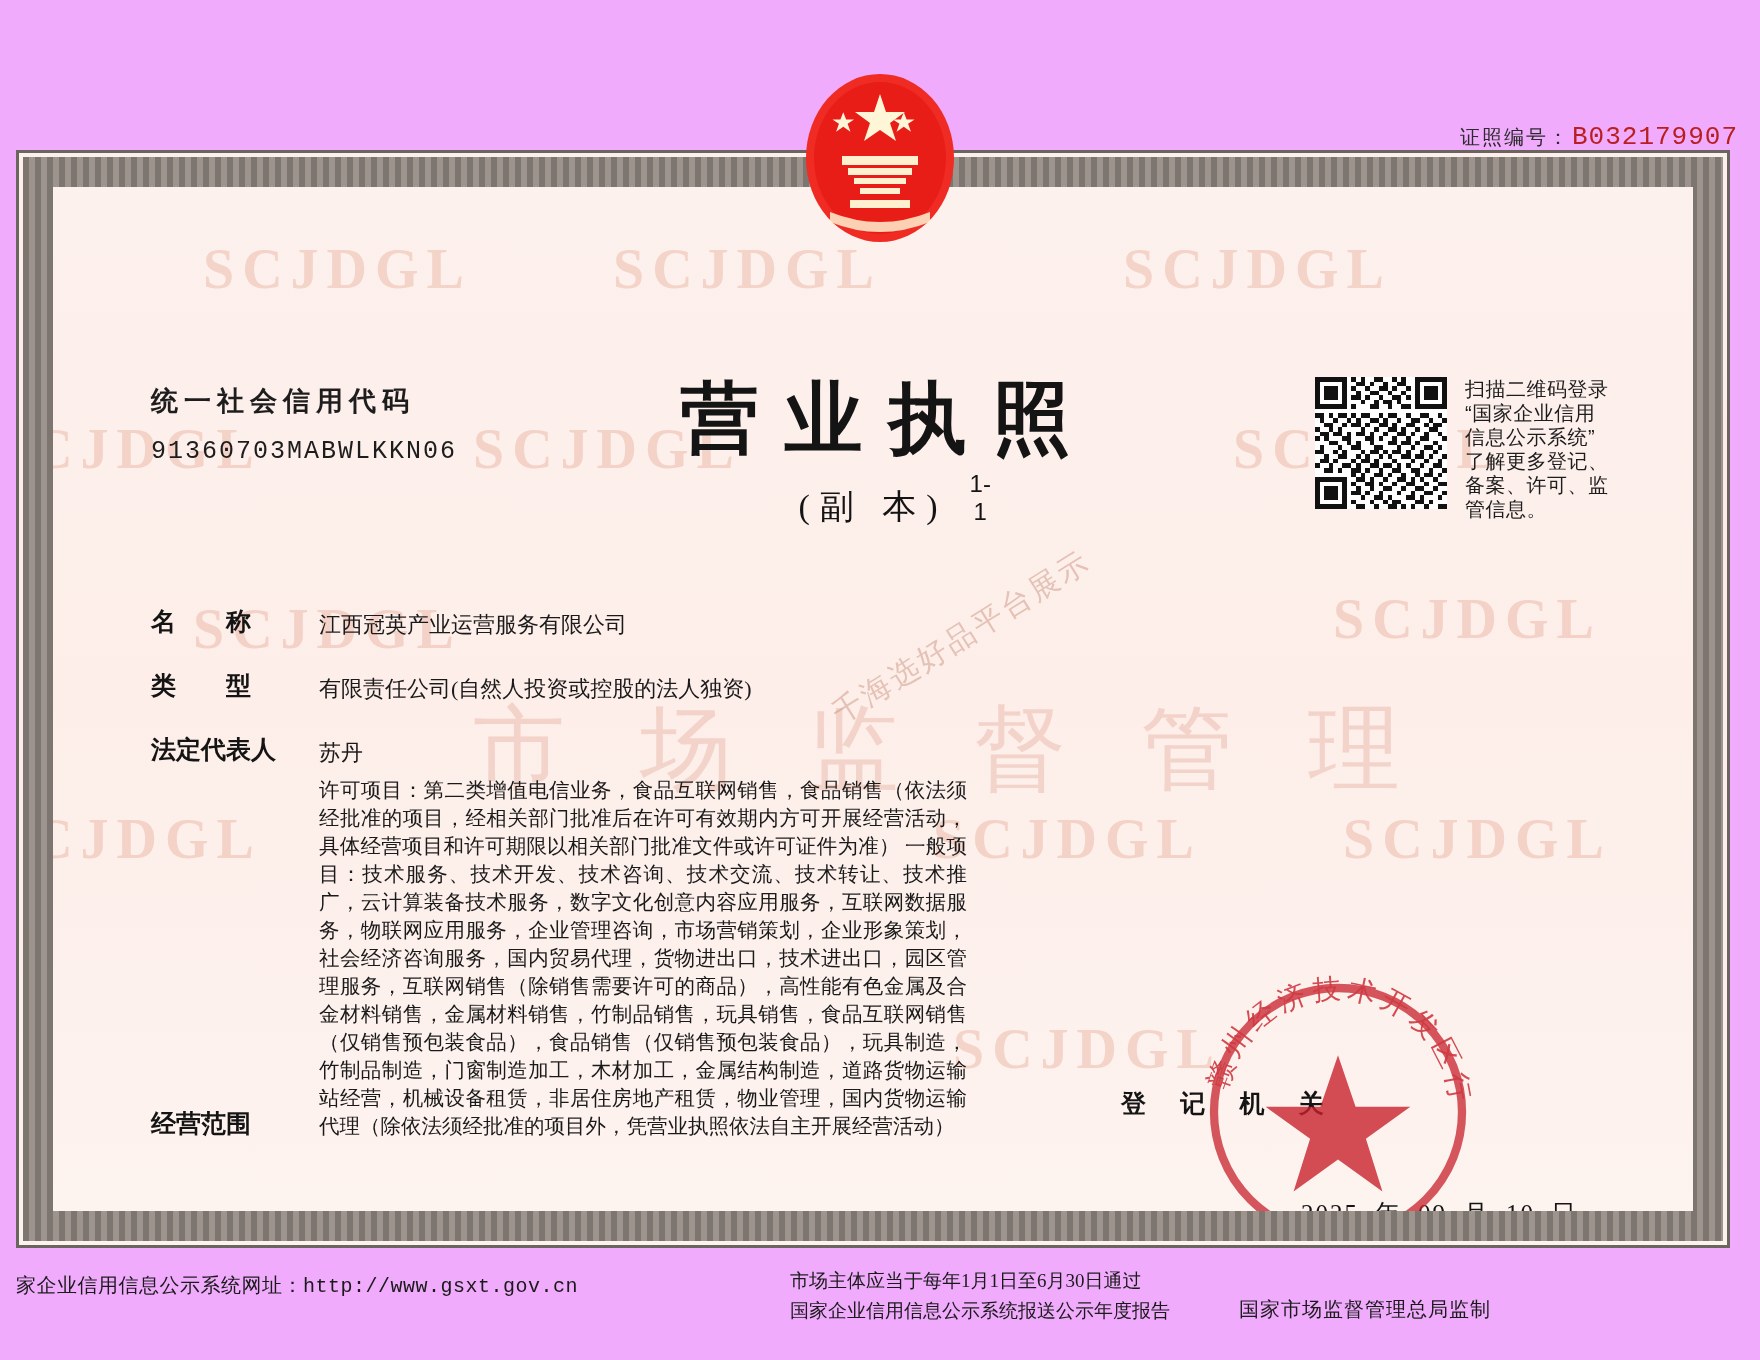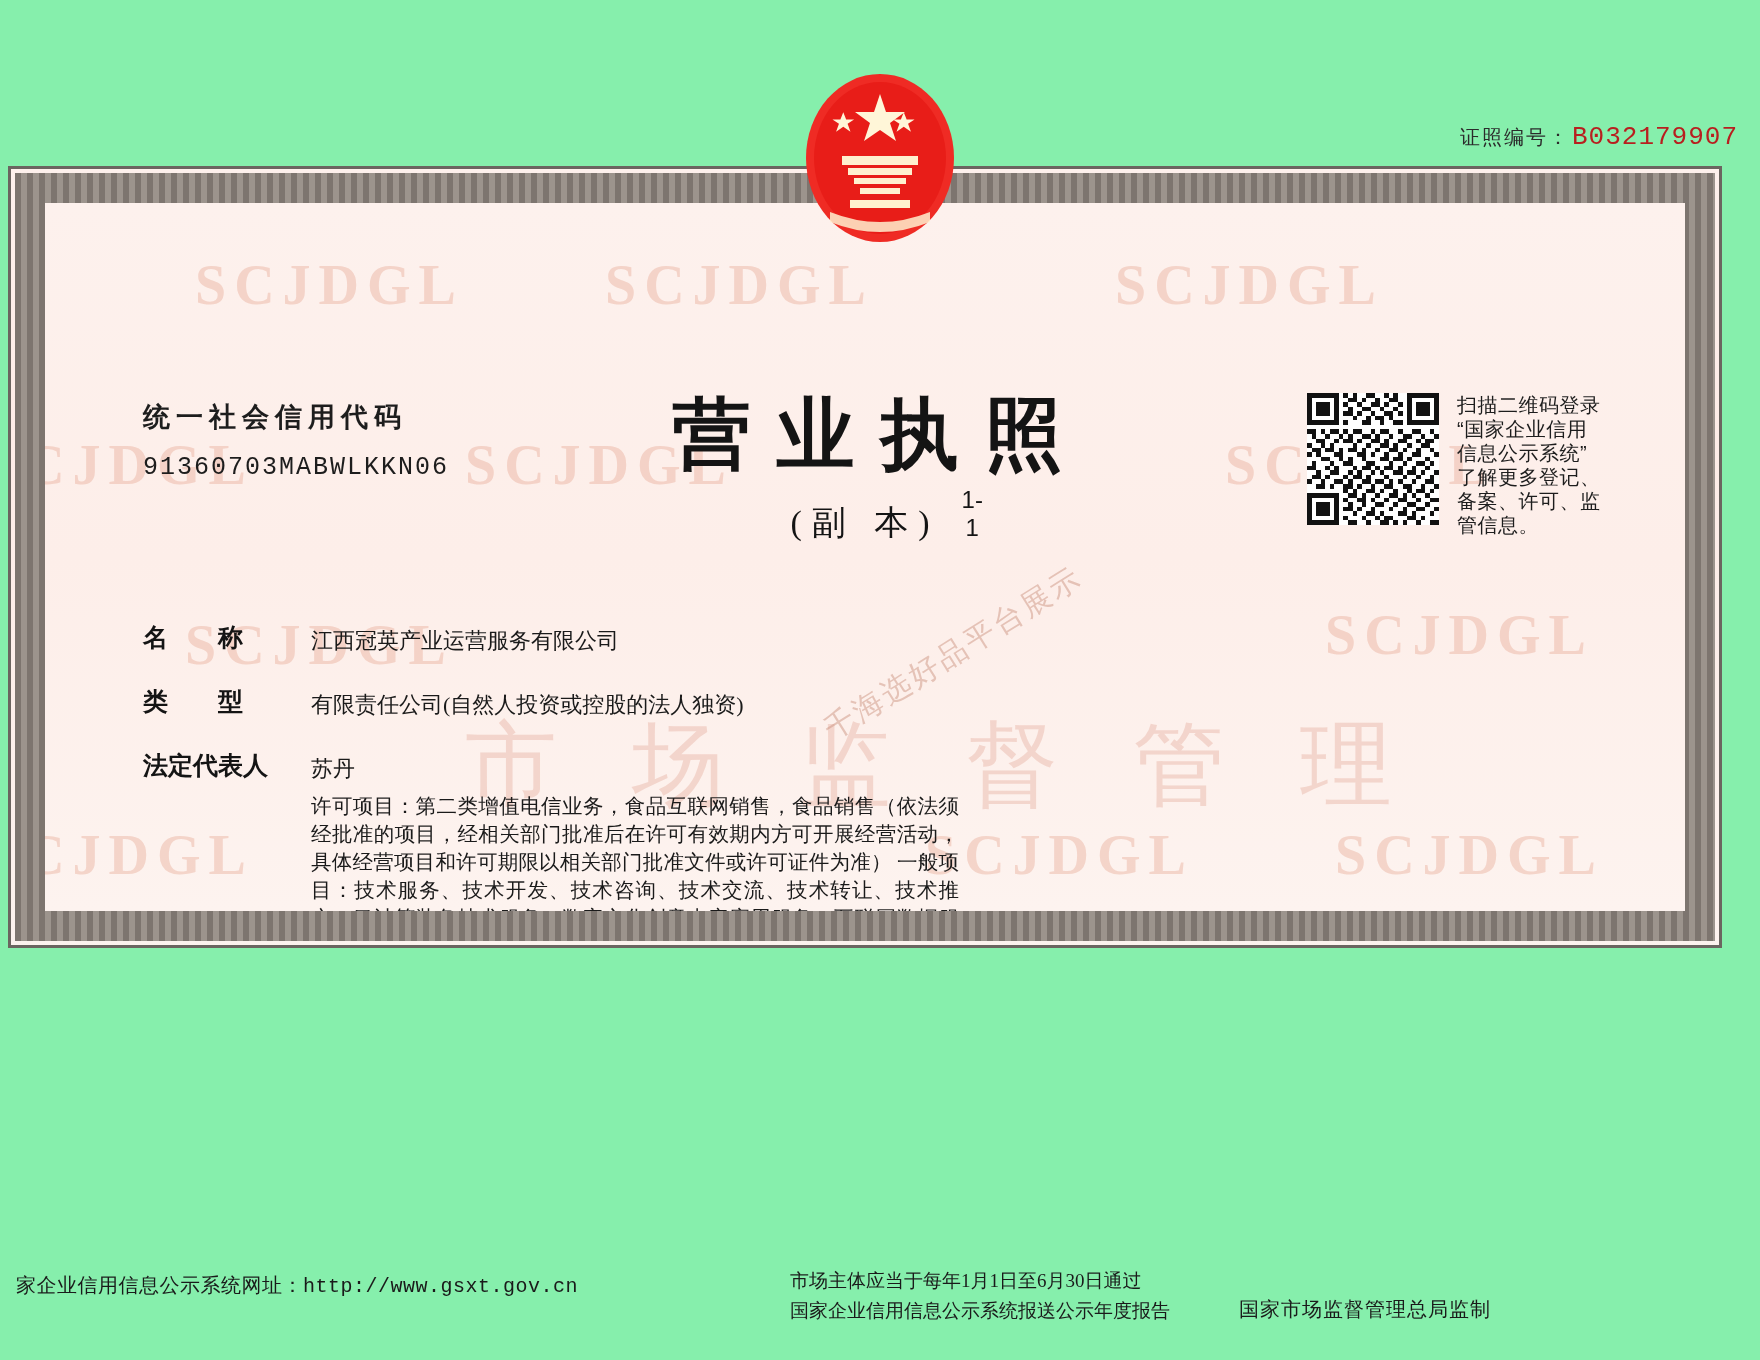--- a/index.html
+++ b/index.html
@@ -13,21 +13,21 @@
     font-family: "Liberation Sans", sans-serif;
     position: relative;
     overflow: hidden;
   }
 
   
   #page {
     position: absolute;
     left: 0; top: 0;
     width: 1760px; height: 1360px;
-    background: #86efac;
+    background: #f0abfc;
   }
 
   
   #cert-no {
     position: absolute;
     right: 22px;
     top: 122px;
     font-size: 21px;
     letter-spacing: 1px;
     color: #2b2b2b;
@@ -43,29 +43,28 @@
     color: #b81f1f;
     font-family: "Liberation Mono", monospace;
     font-size: 26px;
     letter-spacing: 1px;
     margin-left: 2px;
   }
 
   
   #frame {
     position: absolute;
-    left: 8px;
+    left: 16px;
     top: 150px;
     width: 1714px;
-    height: 782px;
+    height: 1098px;
     box-sizing: border-box;
     border: 3px solid #6b6560;
     background:
       linear-gradient(180deg, #fdf0ec 0%, #fdece7 35%, #fcf2ee 100%);
-    margin-top: 16px;
   }
   
   #frame::before {
     content: "";
     position: absolute;
     left: 4px; top: 4px; right: 4px; bottom: 4px;
     border: 26px solid transparent;
     background:
       repeating-linear-gradient(90deg, #7d756f 0 6px, #9c948d 6px 12px) ,
       linear-gradient(#efe6e1,#efe6e1);

